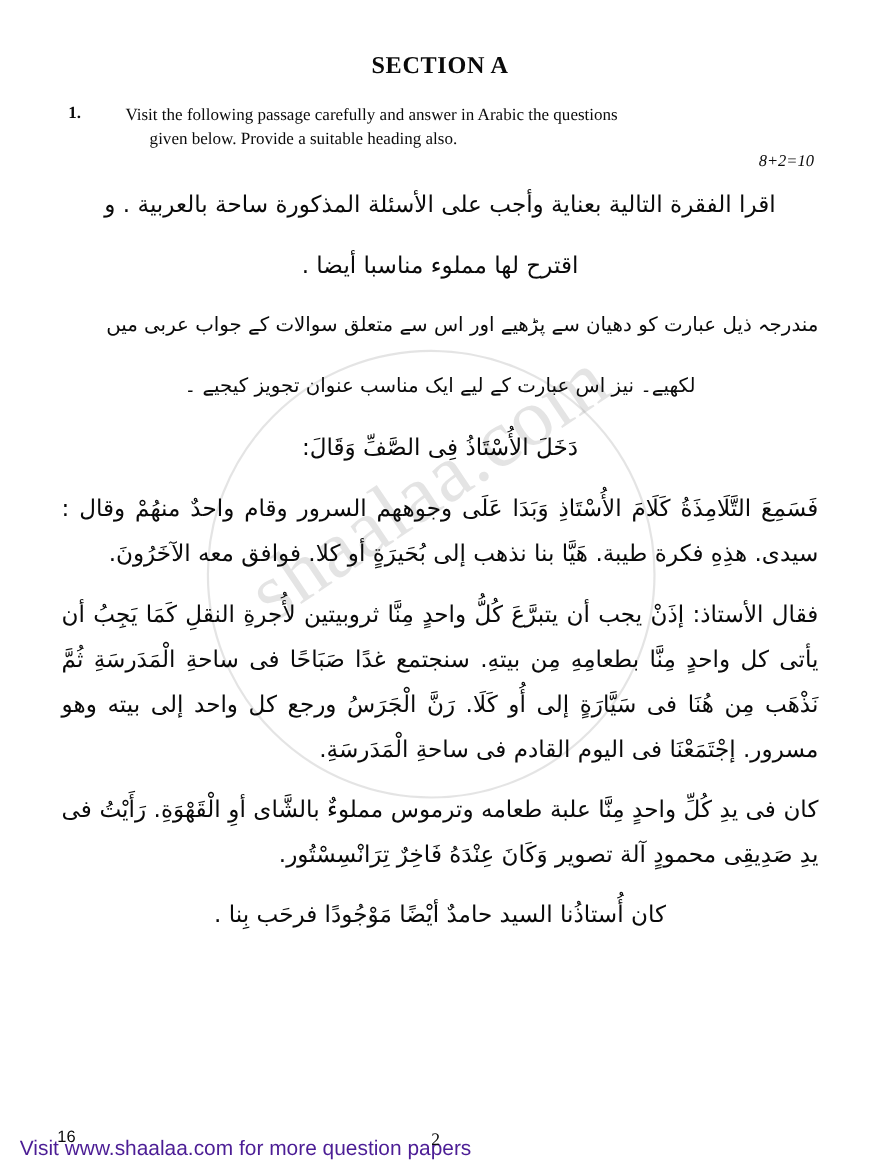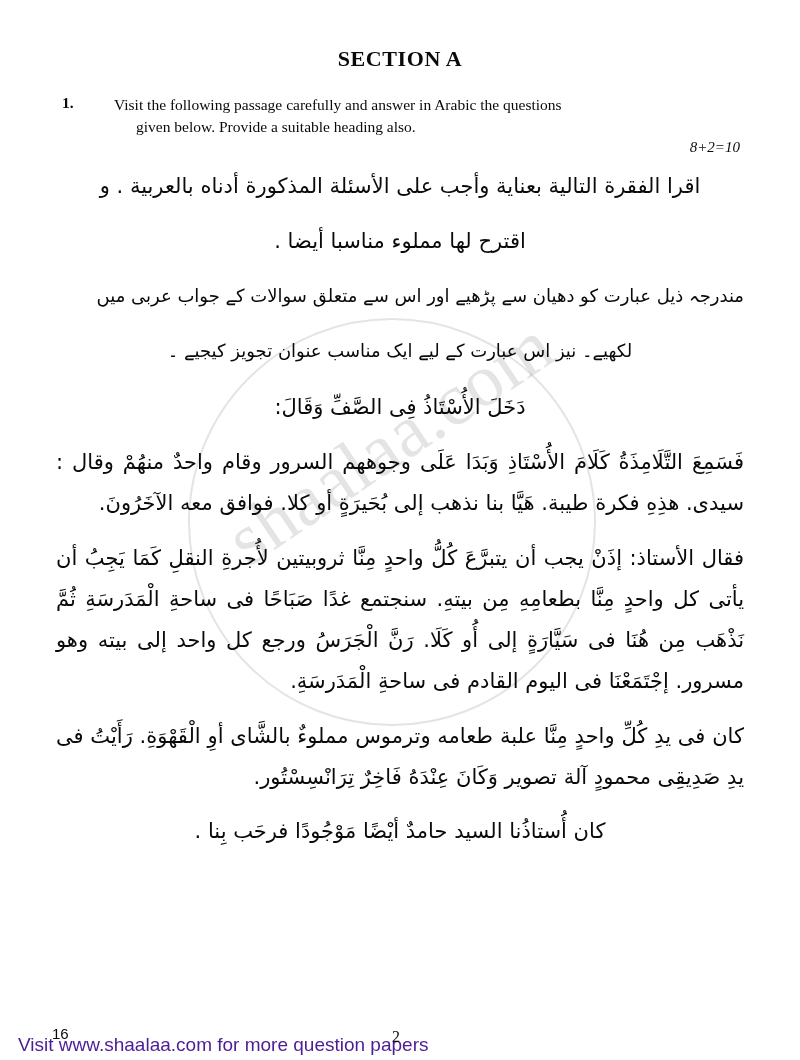--- a/index.html
+++ b/index.html
@@ -179,21 +179,21 @@
     <div class="q-row">
       <div class="q-num">1.</div>
       <div class="q-text">
         <span>Visit the following passage carefully and answer in Arabic the questions</span>
         <span class="line2">given below. Provide a suitable heading also.</span>
       </div>
     </div>
 
     <div class="marks">8+2=10</div>
 
-    <div class="rtl arabic center-last">اقرا الفقرة التالية بعناية وأجب على الأسئلة المذكورة أدناه بالعربية . و</div>
+    <div class="rtl arabic center-last">اقرا الفقرة التالية بعناية وأجب على الأسئلة المذكورة ساحة بالعربية . و</div>
     <div class="rtl arabic center">اقترح لها مملوء مناسبا أيضا .</div>
 
     <div class="rtl urdu">مندرجہ ذیل عبارت کو دھیان سے پڑھیے اور اس سے متعلق سوالات کے جواب عربی میں</div>
     <div class="rtl urdu center">لکھیے۔ نیز اس عبارت کے لیے ایک مناسب عنوان تجویز کیجیے ۔</div>
 
     <div class="rtl arabic center">دَخَلَ الأُسْتَاذُ فِى الصَّفِّ وَقَالَ:</div>
     <div class="rtl arabic just">فَسَمِعَ التَّلَامِذَةُ كَلَامَ الأُسْتَاذِ وَبَدَا عَلَى وجوههم السرور وقام واحدٌ منهُمْ وقال : سيدى. هذِهِ فكرة طيبة. هَيَّا بنا نذهب إلى بُحَيرَةٍ أو كلا. فوافق معه الآخَرُونَ.</div>
     <div class="rtl arabic just">فقال الأستاذ: إذَنْ يجب أن يتبرَّعَ كُلُّ واحدٍ مِنَّا ثروبيتين لأُجرةِ النقلِ كَمَا يَجِبُ أن يأتى كل واحدٍ مِنَّا بطعامِهِ مِن بيتهِ. سنجتمع غدًا صَبَاحًا فى ساحةِ الْمَدَرسَةِ ثُمَّ نَذْهَب مِن هُنَا فى سَيَّارَةٍ إلى أُو كَلَا. رَنَّ الْجَرَسُ ورجع كل واحد إلى بيته وهو مسرور. إجْتَمَعْنَا فى اليوم القادم فى ساحةِ الْمَدَرسَةِ.</div>
     <div class="rtl arabic just">كان فى يدِ كُلِّ واحدٍ مِنَّا علبة طعامه وترموس مملوءٌ بالشَّاى أوِ الْقَهْوَةِ. رَأَيْتُ فى يدِ صَدِيقِى محمودٍ آلة تصوير وَكَانَ عِنْدَهُ فَاخِرٌ تِرَانْسِسْتُور.</div>
     <div class="rtl arabic center">كان أُستاذُنا السيد حامدٌ أيْضًا مَوْجُودًا فرحَب بِنا .</div>

